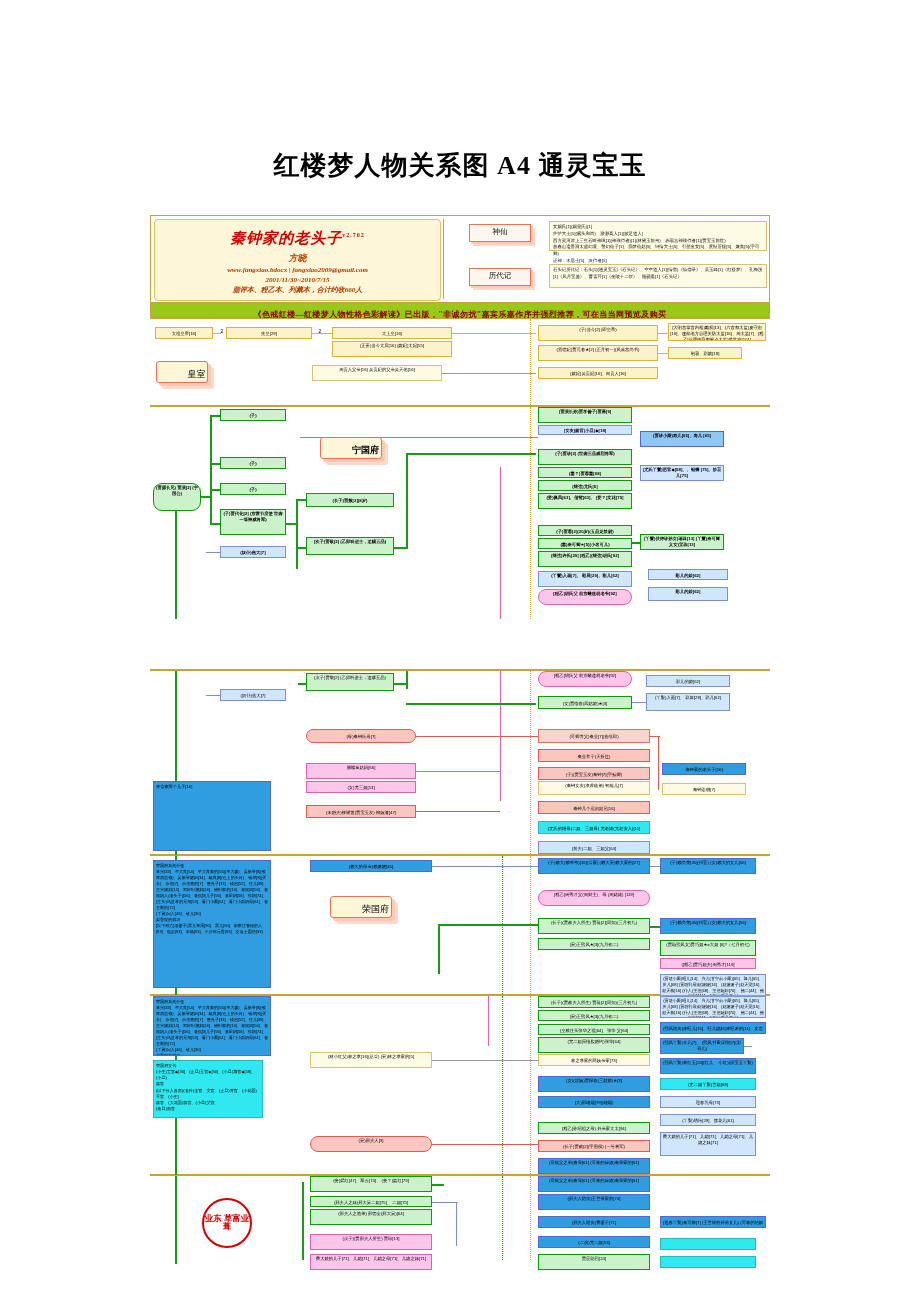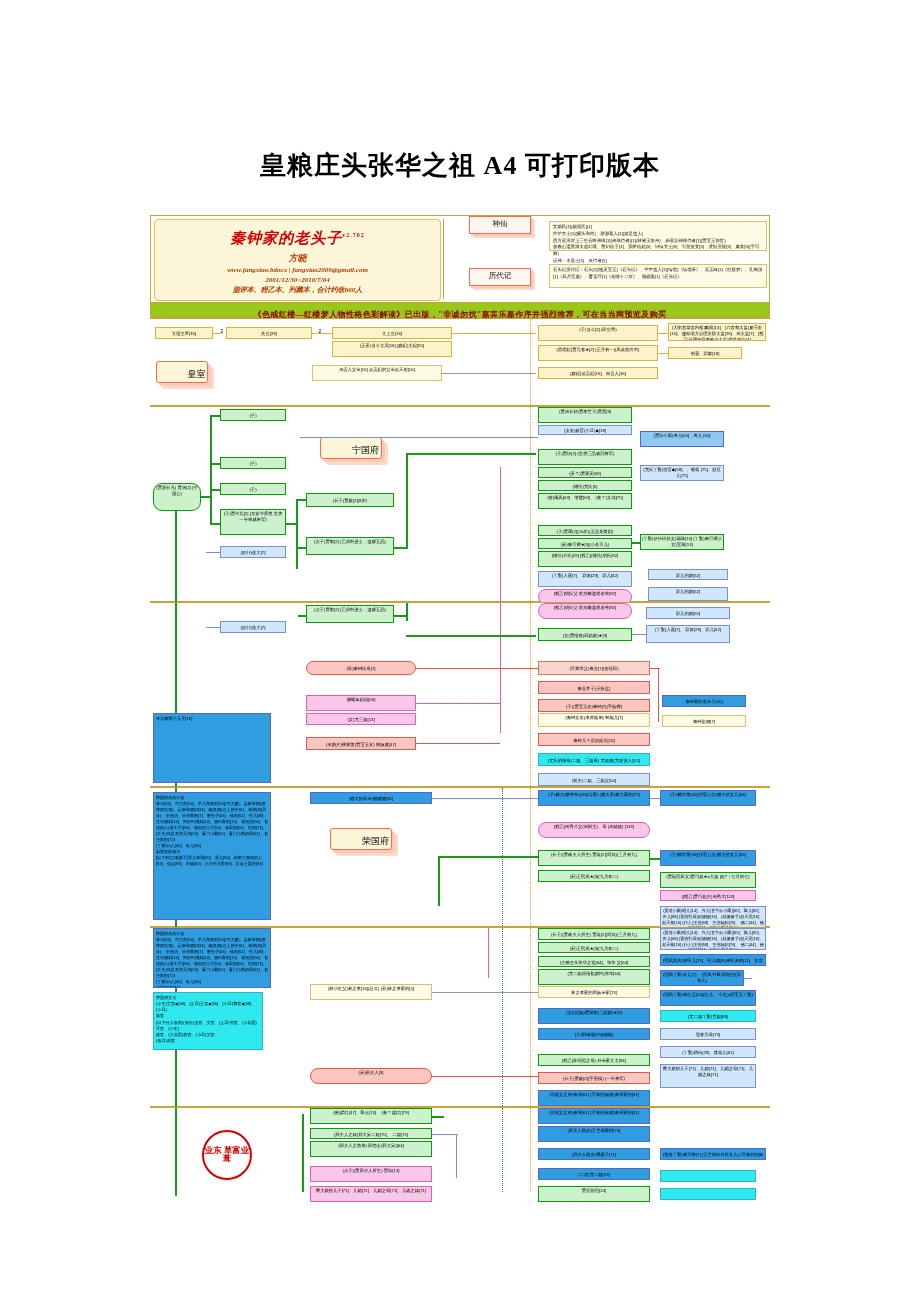--- a/index.html
+++ b/index.html
@@ -78,40 +78,40 @@
   .seal{position:absolute;width:46px;height:46px;border:2.5px solid #d40000;border-radius:50%;
     color:#d40000;font-size:8px;font-weight:bold;line-height:1.05;text-align:center;
     display:flex;align-items:center;justify-content:center;}
   .seal b{display:inline-block;transform:scale(1.05);}
 </style>
 </head>
 <body>
 
 <div class="page">
 
-  <div class="doc-title">皇粮庄头张华之祖 A4 可打印版本</div>
+  <div class="doc-title">红楼梦人物关系图 A4 通灵宝玉</div>
 
   <div class="watermark">www.bdocx</div>
   <div class="watermark2">.com</div>
 
   <div class="chart">
 
     <div class="hdr">
       <div class="hdr-left">
         <div class="logo-cn">
           <span>秦钟家的老头子</span><span class="logo-ver">v2.702</span>
         </div>
         <div class="logo-author">方晓</div>
         <div class="logo-line">www.fangxiao.bdocx | fangxiao2009@gmail.com</div>
-        <div class="logo-line">2001/12/30~2010/7/04</div>
+        <div class="logo-line">2001/11/30~2010/7/15</div>
         <div class="logo-line">脂评本、程乙本、列藏本，合计约收660人</div>
       </div>
       <div class="hdr-vsep"></div>
 
-      <div class="tagbox" style="left:318px;top:0;">神仙</div>
+      <div class="tagbox" style="left:318px;top:8px;">神仙</div>
       <div class="infobox" style="left:398px;top:5px;width:218px;height:30px;white-space:pre-line;">女娲氏[1](娲皇氏)[1]
 茫茫大士[1](癞头和尚)、渺渺真人[1](跛足道人)
 西方灵河岸上三生石畔神瑛[1](神瑛侍者)[1](林黛玉前身)、赤瑕宫神瑛侍者[1](贾宝玉前世)
 放春山遣香洞太虚幻境、警幻仙子[1]、痴梦仙姑[5]、钟情大士[5]、引愁金女[5]、度恨菩提[5]、兼美[5](字可卿)
 还神：木居士[5]、灰侍者[5]</div>
 
       <div class="tagbox" style="left:318px;top:52px;">历代记</div>
       <div class="infobox" style="left:398px;top:48px;width:218px;height:24px;">石头记历代记：石头[1](通灵宝玉)《石头记》、空空道人[1](情僧)《情僧录》、吴玉峰[1]《红楼梦》、孔梅溪[1]《风月宝鉴》、曹雪芹[1]《金陵十二钗》、脂砚斋[1]《石头记》</div>
     </div>
 
@@ -146,21 +146,21 @@
 
       <div class="ln" style="left:508px;top:14px;width:10px;height:1px;background:#d9b33a;"></div>
       <div class="ln" style="left:508px;top:34px;width:10px;height:1px;background:#d9b33a;"></div>
 
       <div class="n y" style="left:518px;top:4px;width:98px;height:18px;">(大明宫掌宫内相)戴权[13]、(六宫都太监)夏守忠[16]、逮察地方总理关防太监[16]、周太监[7]、[程乙]总理内庭都检点太监)裘世安[101]</div>
       <div class="n y" style="left:518px;top:28px;width:74px;height:12px;line-height:10px;">昭容、彩嫔[18]</div>
 
       <div class="n st" style="left:6px;top:42px;width:52px;height:22px;"><span>皇室</span></div>
     </div>
 
-    <div class="band" style="height:196px;">
+    <div class="band" style="height:264px;font-weight:bold;">
       <div class="vdash" style="left:380px;top:0;height:212px;"></div>
       <div class="vdashp" style="left:350px;top:60px;height:152px;"></div>
 
       <div class="n g rr" style="left:3px;top:76px;width:48px;height:28px;">(贾源长兄)
 贾演[2]
 (宁国公)</div>
       <div class="ln" style="left:51px;top:89px;width:10px;height:2px;"></div>
       <div class="ln" style="left:60px;top:8px;width:2px;height:110px;"></div>
       <div class="ln" style="left:25px;top:104px;width:2px;height:108px;"></div>
 

